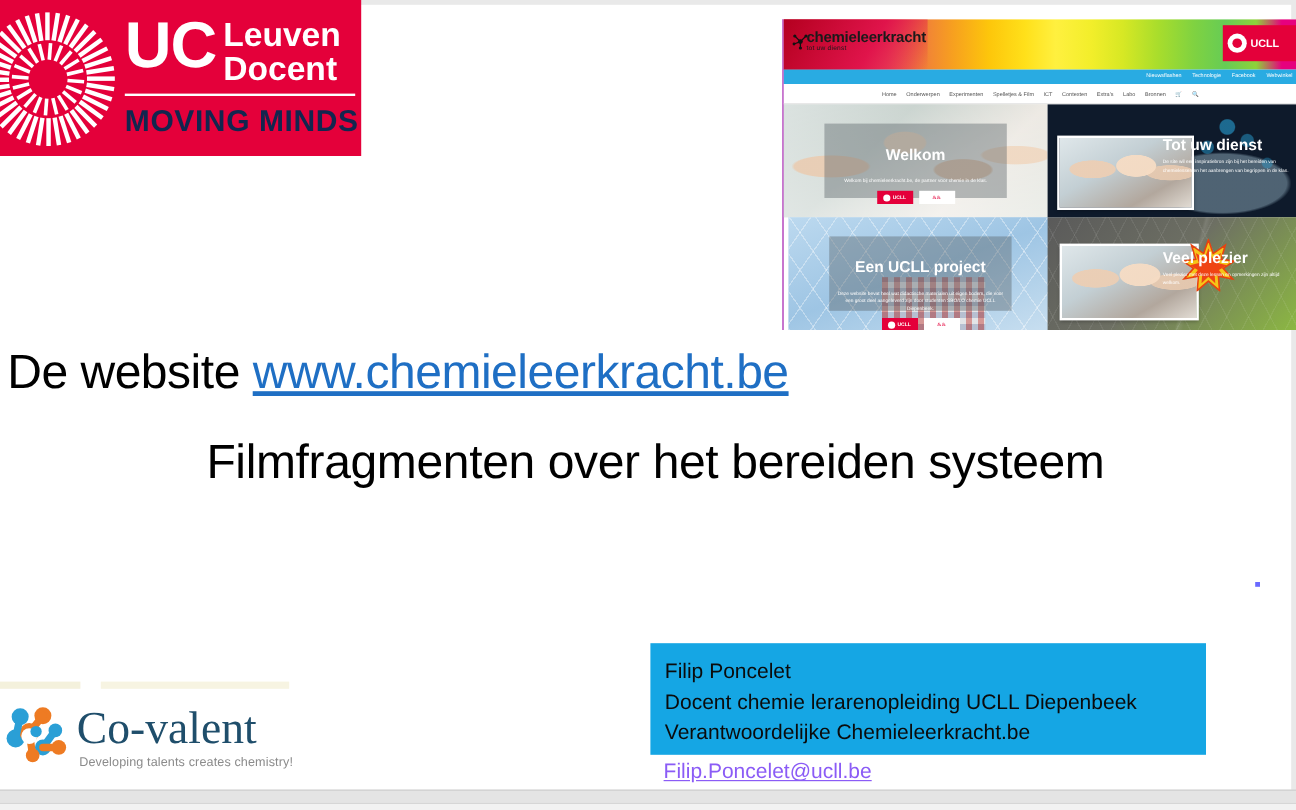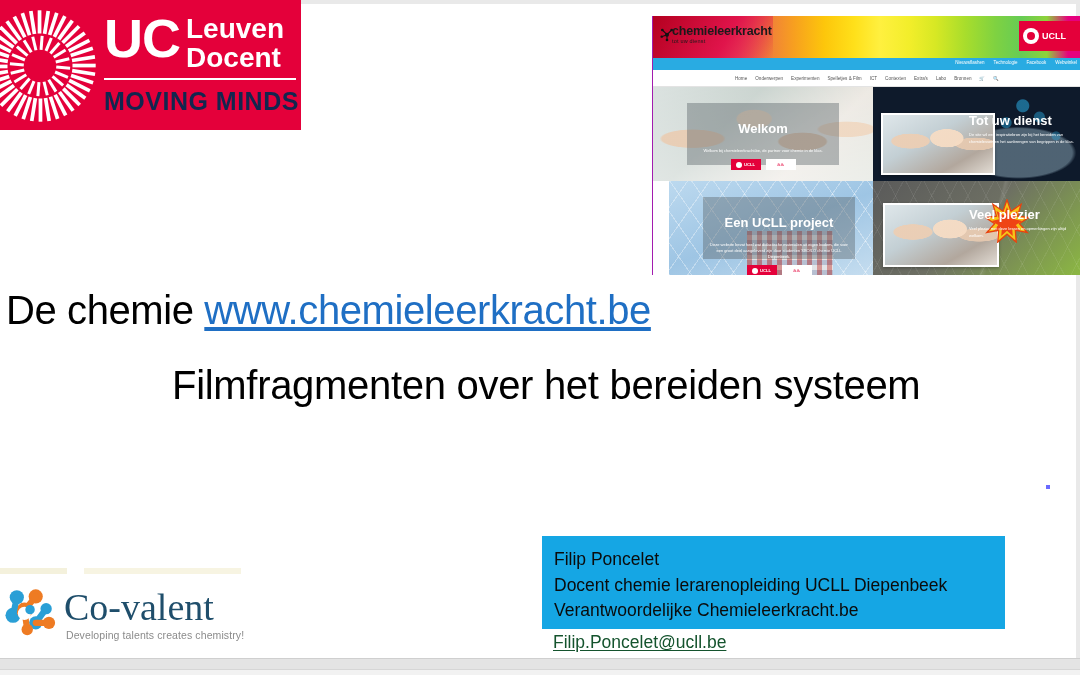--- a/index.html
+++ b/index.html
@@ -211,21 +211,21 @@
     position: absolute;
     left: 0; top: 71px;
     width: 428px; height: 188px;
   }
   .tile {
     position: absolute;
     overflow: hidden;
   }
   .tile-tl { left:0; top:0; width:220px; height:94px;
     background: linear-gradient(135deg,#cfd9d6 0%,#b9c6c0 35%,#e7e2da 70%,#d4d9cf 100%); }
-  .tile-bl { left:16px; top:94px; width:261px; height:94px;
+  .tile-bl { left:4px; top:94px; width:261px; height:94px;
     background: linear-gradient(160deg,#bcd9ef 0%,#9ec5e4 45%,#cfe3f2 100%); }
   .tile-tr { left:220px; top:0; width:208px; height:94px;
     background: #0e1a2b; }
   .tile-br { left:220px; top:94px; width:208px; height:110px;
     background: linear-gradient(135deg,#5a5a5a 0%,#6d6f63 45%,#8fbf3f 100%); }
 
   .tile-people {
     position:absolute; inset:0;
     background:
       radial-gradient(ellipse at 18% 55%, rgba(233,205,180,0.95) 0 12%, rgba(233,205,180,0) 13%),
@@ -387,21 +387,21 @@
     font-family: "Liberation Sans", sans-serif;
     white-space: nowrap;
   }
   .contact-email {
     position: absolute;
     left: 553px; top: 632px;
     font-size: 17.5px;
     font-family: "Liberation Sans", sans-serif;
   }
   .contact-email a {
-    color: #14532d;
+    color: #8b5cf6;
     text-underline-offset: 2px;
   }
 
   
   .covalent {
     position: absolute;
     left: 0; top: 566px;
     width: 250px; height: 85px;
   }
   .cov-strip {
@@ -644,21 +644,21 @@
         <div class="tile-right-text">
           <h4>Veel plezier</h4>
           <p>Veel plezier met deze lessen en opmerkingen zijn altijd welkom.</p>
         </div>
       </div>
 
     </div>
   </div>
 
   <div class="line-website">
-    <span>De chemie </span><a href="#">www.chemieleerkracht.be</a>
+    <span>De website </span><a href="#">www.chemieleerkracht.be</a>
   </div>
 
   <div class="line-title">Filmfragmenten over het bereiden systeem</div>
 
   <div class="stray-dot"></div>
 
   <div class="contact-box">
     <div>Filip Poncelet</div>
     <div>Docent chemie lerarenopleiding UCLL Diepenbeek</div>
     <div>Verantwoordelijke Chemieleerkracht.be</div>

